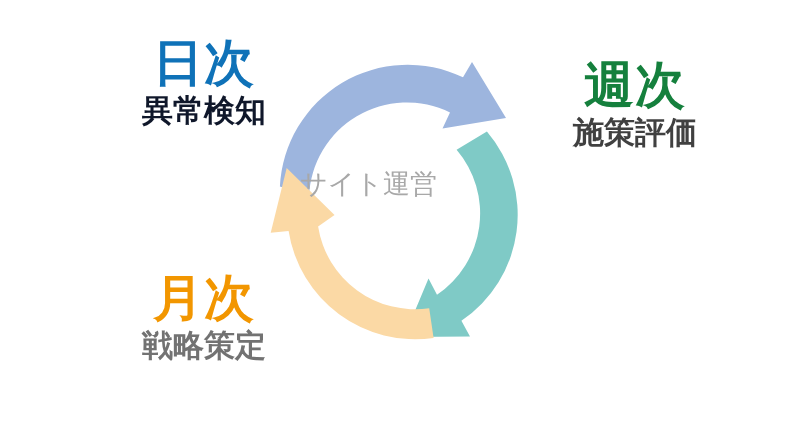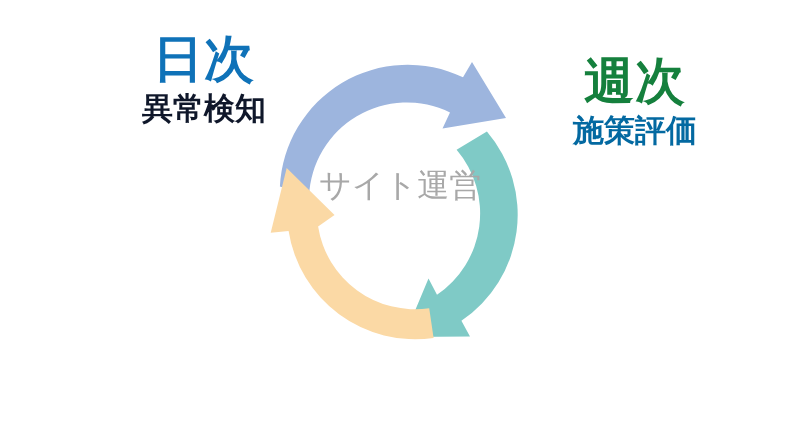--- a/index.html
+++ b/index.html
@@ -6,21 +6,21 @@
     margin: 0;
     padding: 0;
     background: #ffffff;
   }
   #stage {
     position: relative;
     width: 810px;
     height: 425px;
     background: #ffffff;
     overflow: hidden;
-    font-family: Liberation Mono, monospace;
+    font-family: Liberation Serif, serif;
   }
   #cycle-svg {
     position: absolute;
     left: 0;
     top: 0;
     width: 810px;
     height: 425px;
   }
   .label-block {
     position: absolute;
@@ -59,23 +59,22 @@
     top: 273px;
     width: 200px;
   }
   #label-monthly .label-title { color: #f29600; }
 
   #center-caption {
     position: absolute;
     left: 300px;
     top: 168px;
     width: 200px;
-    text-align: center;
     color: #a8a8a8;
-    font-size: 32px;
+    font-size: 27px;
     line-height: 1.22;
     white-space: nowrap;
   }
   #center-caption span { display: block; }
 </style>
 </head>
 <body>
 
 <div id="stage" style="background: rgb(255, 255, 255);">
 
@@ -116,23 +115,25 @@
 
   </svg>
 
   <div class="label-block" id="label-daily">
     <span class="label-title" style="color: rgb(15, 114, 184);">日次</span>
     <span class="label-sub" style="color: #0f172a;">異常検知</span>
   </div>
 
   <div class="label-block" id="label-weekly">
     <span class="label-title" style="color: #15803d;">週次</span>
-    <span class="label-sub" style="color: #0369a1;">施策評価</span>
+    <span class="label-sub" style="color: #404040;">施策評価</span>
   </div>
 
   <div class="label-block" id="label-monthly">
+    <span class="label-title" style="color: rgb(242, 150, 0);">月次</span>
+    <span class="label-sub" style="color: rgb(114, 114, 114);">戦略策定</span>
   </div>
 
   <div id="center-caption" style="color: rgb(168, 168, 168);">
     <span>サイト運営</span>
   </div>
 
 </div>
 
 </body></html>

